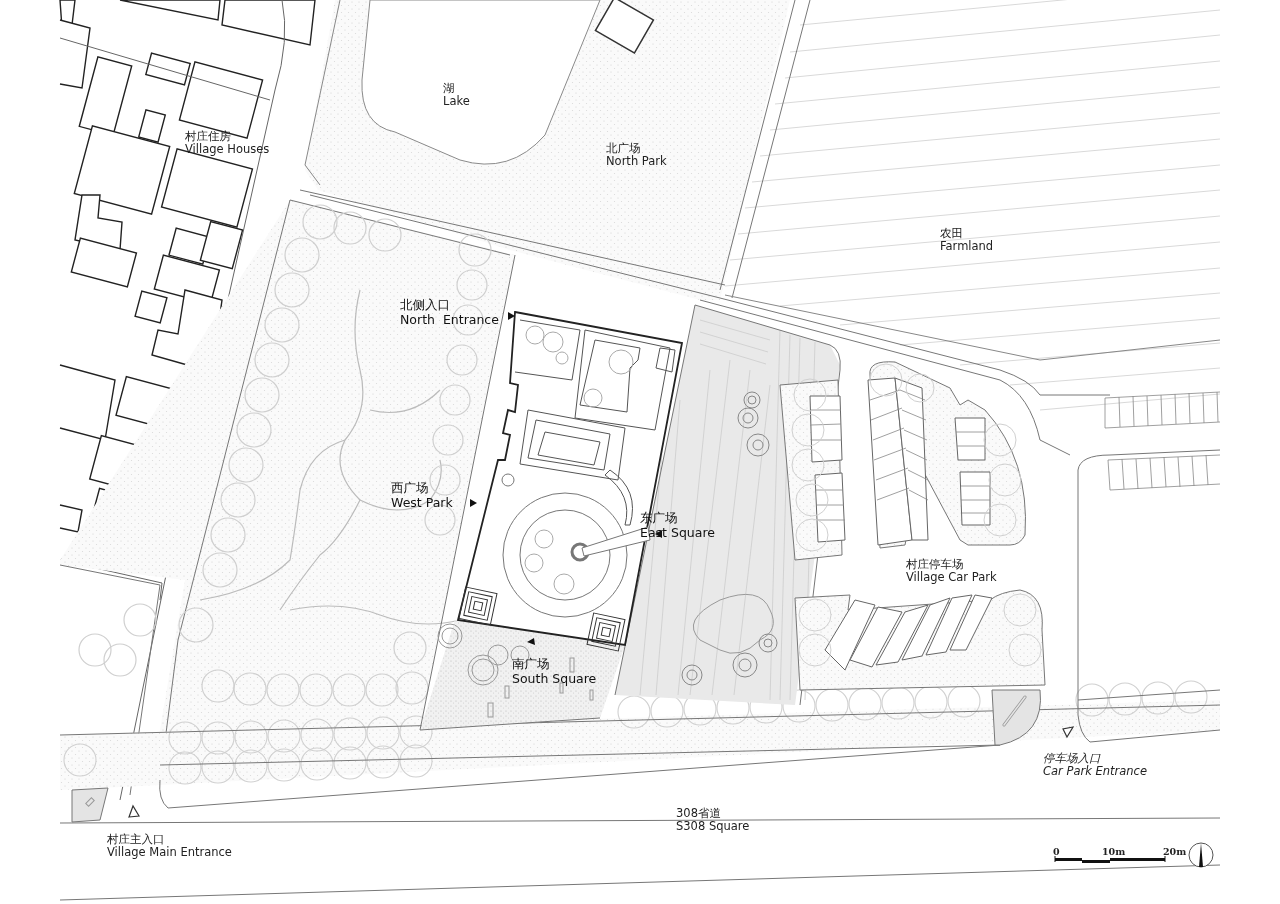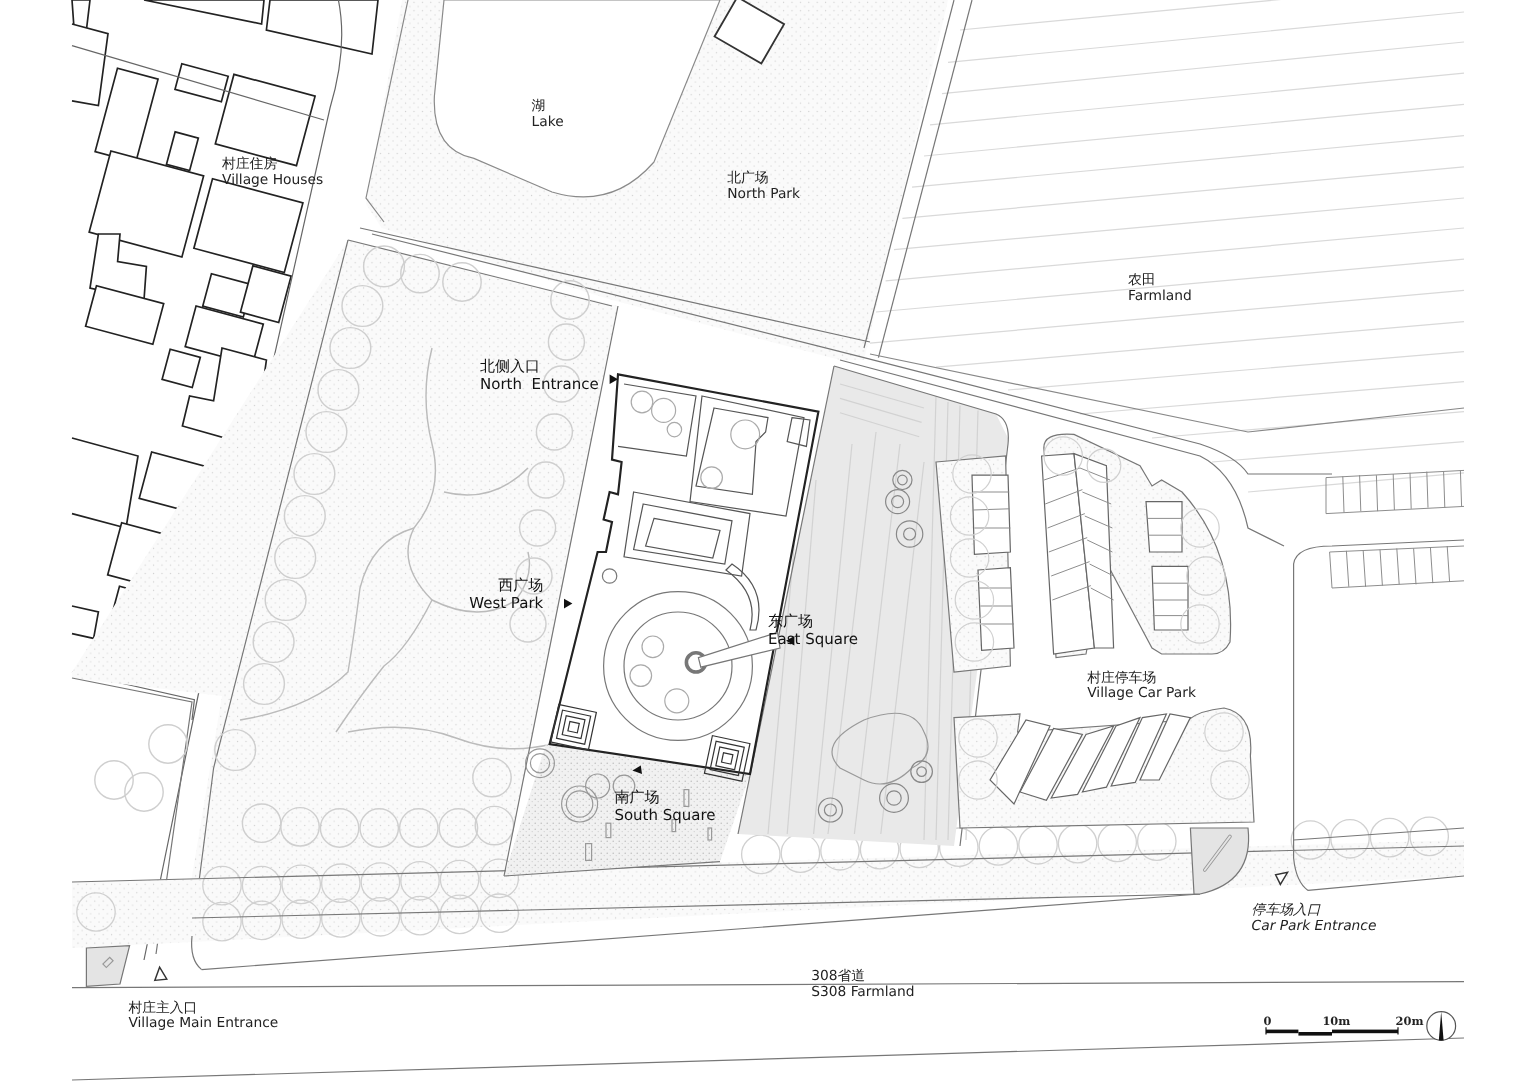--- a/index.html
+++ b/index.html
@@ -414,21 +414,21 @@
     <span>North Park</span>
 </div>
 <div class="lbl" style="left:940px;top:227px;">
   <span>农田</span>
     <span>Farmland</span>
 </div>
 <div class="lbl big" style="left:400px;top:297px;">
   <span>北侧入口</span>
     <span style="white-space:pre">North  Entrance</span>
 </div>
-<div class="lbl big" style="left:391px;top:480px;text-align:right;">
+<div class="lbl big" style="left:391px;top:480px;">
   <span>西广场</span>
     <span>West Park</span>
 </div>
 <div class="lbl big" style="left:640px;top:510px;">
   <span>东广场</span>
     <span>East Square</span>
 </div>
 <div class="lbl big" style="left:512px;top:656px;">
   <span>南广场</span>
     <span>South Square</span>
@@ -436,21 +436,21 @@
 <div class="lbl" style="left:906px;top:558px;">
   <span>村庄停车场</span>
     <span>Village Car Park</span>
 </div>
 <div class="lbl" style="left:1043px;top:752px;font-style:italic;">
   <span>停车场入口</span>
     <span>Car Park Entrance</span>
 </div>
 <div class="lbl" style="left:676px;top:807px;">
   <span>308省道</span>
-    <span>S308 Farmland</span>
+    <span>S308 Square</span>
 </div>
 <div class="lbl" style="left:107px;top:833px;">
   <span>村庄主入口</span>
     <span>Village Main Entrance</span>
 </div>
 
 <div class="lbl scale-txt" style="left:1053px;top:845px;">0</div>
 <div class="lbl scale-txt" style="left:1102px;top:845px;">10m</div>
 <div class="lbl scale-txt" style="left:1147px;top:845px;margin-left:16px;">20m</div>
 

